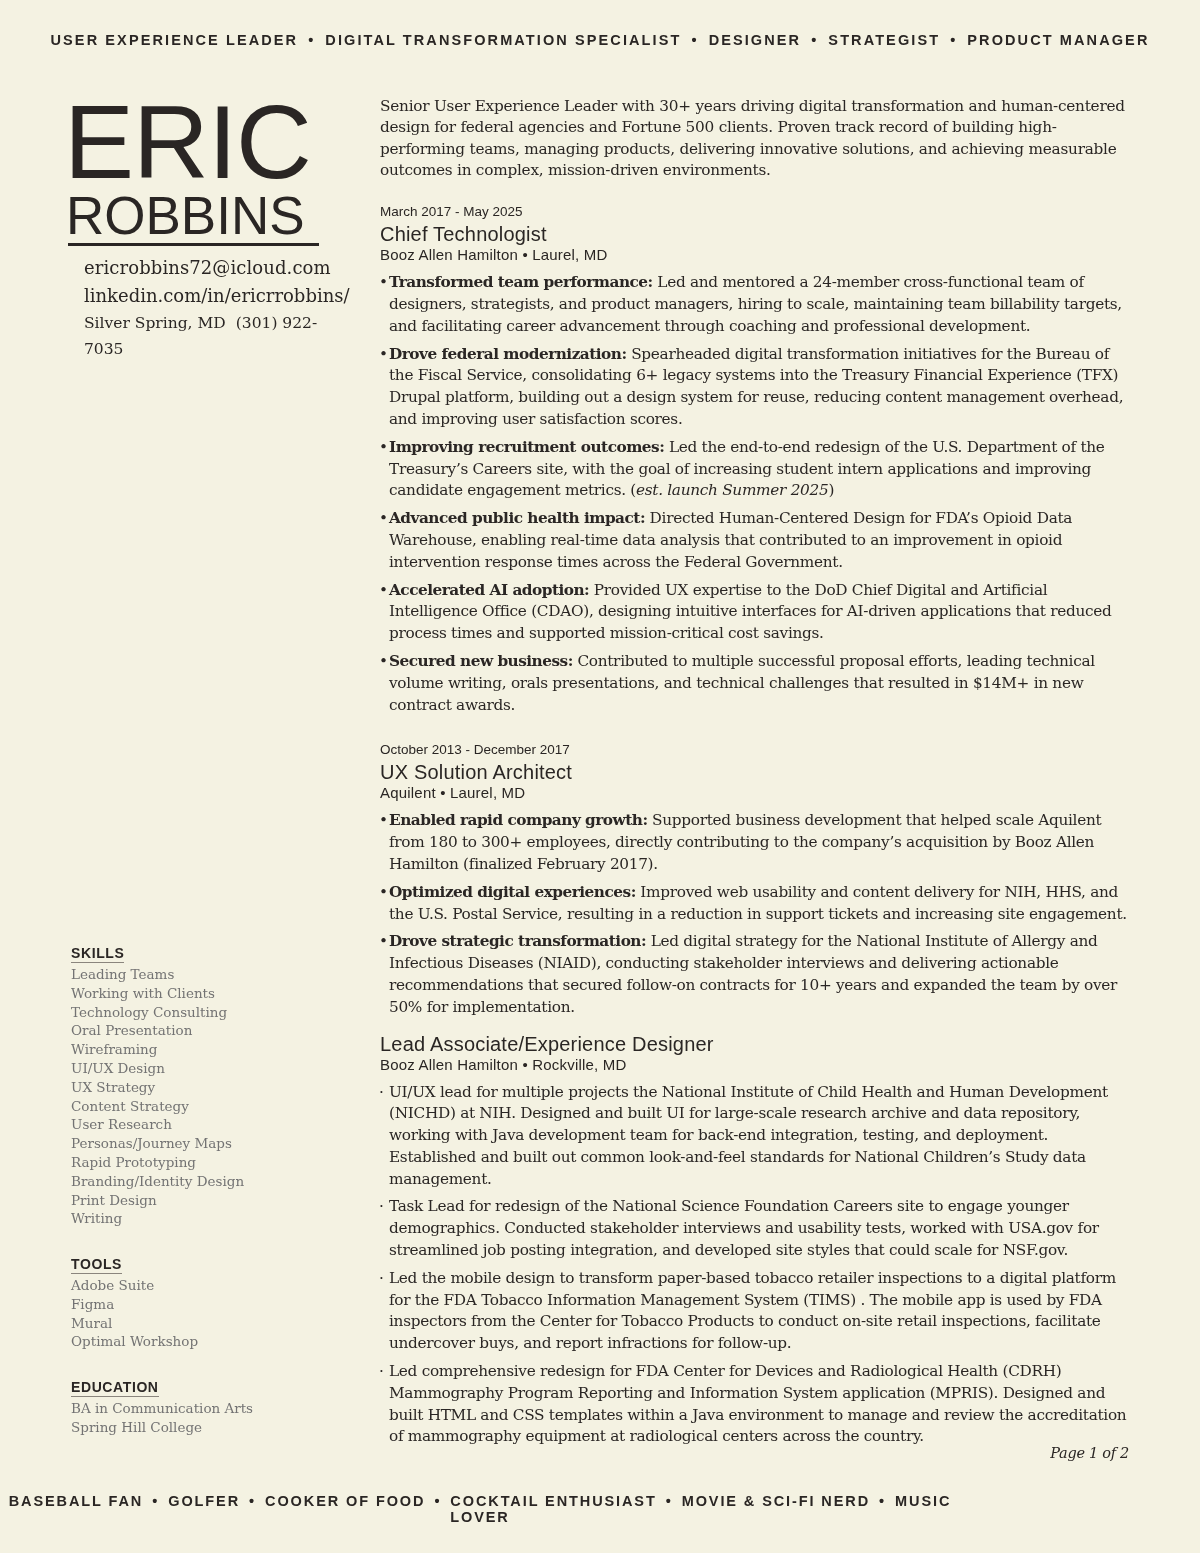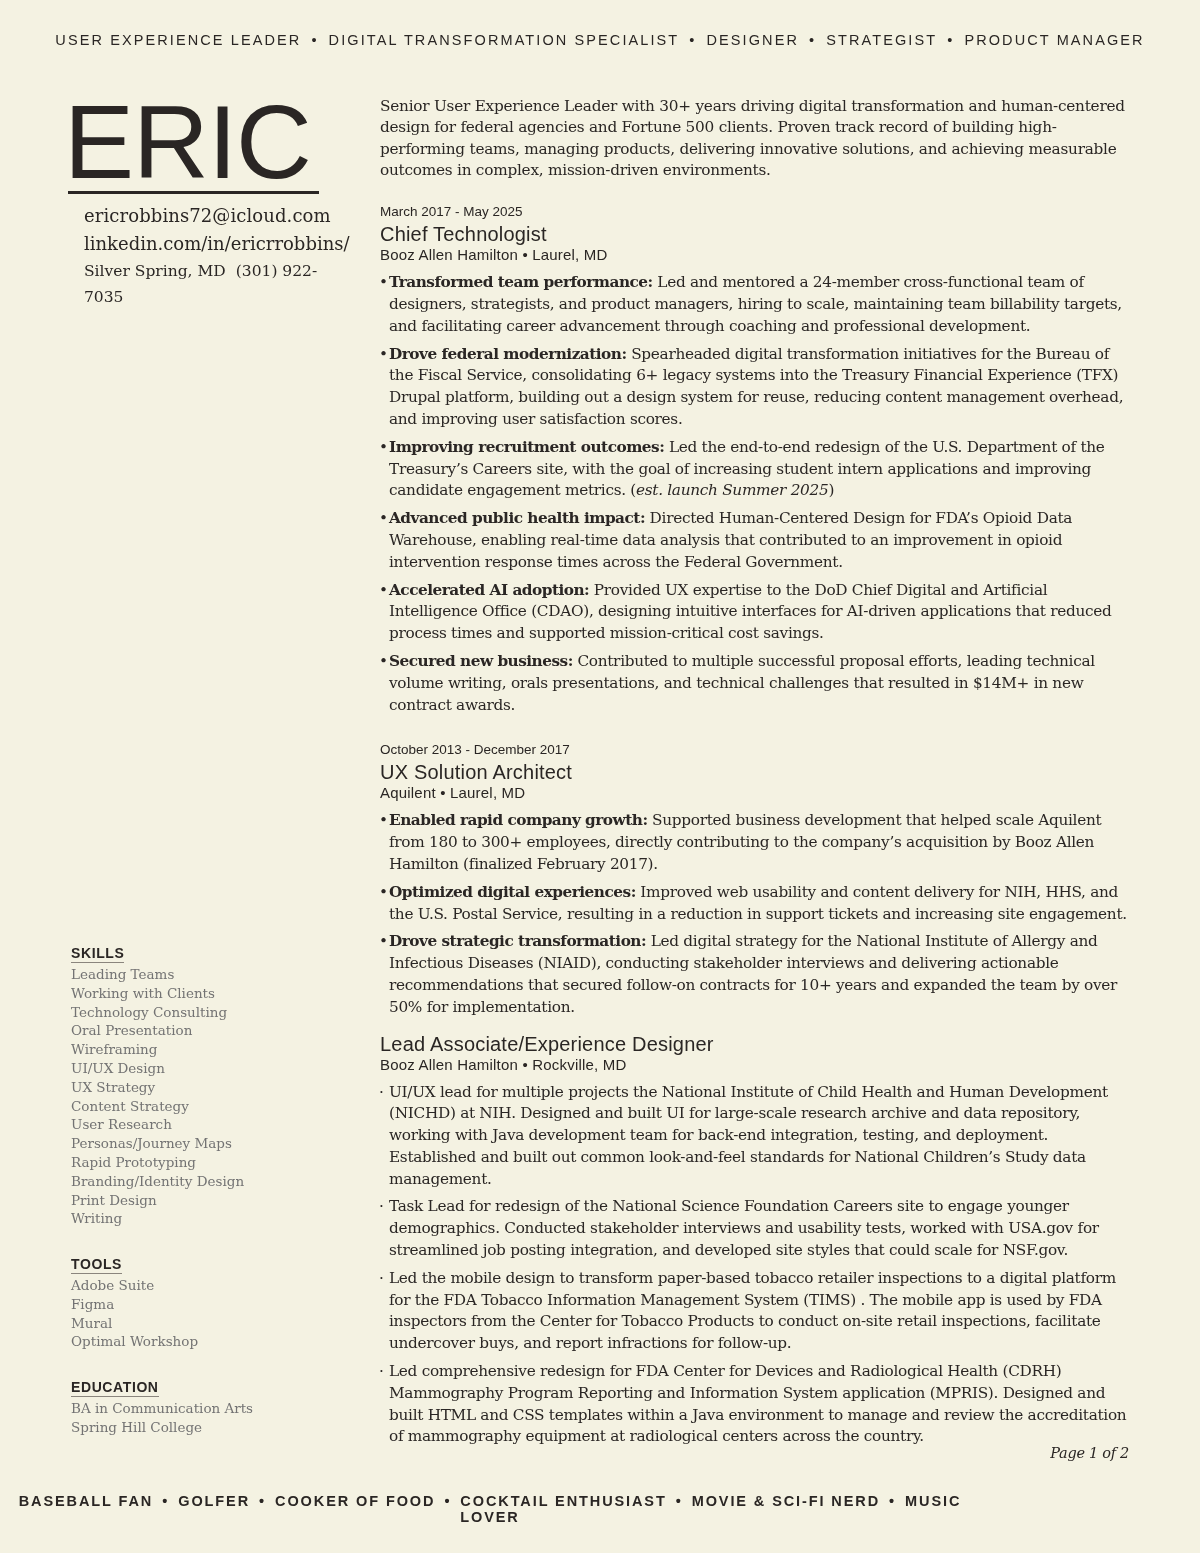--- a/index.html
+++ b/index.html
@@ -3,28 +3,28 @@
 <meta charset="utf-8">
 <style>
   html, body { margin: 0; padding: 0; }
   body {
     width: 1200px; height: 1553px; background: #f4f2e2; color: #2a2624;
     position: relative; overflow: hidden;
     font-family: "DejaVu Serif", serif;
   }
   .tagline {
     position: absolute; top: 32px; left: 0; width: 1200px; text-align: center;
-    font-family: "Liberation Sans", sans-serif; font-weight: normal;
+    font-family: "Liberation Sans", sans-serif; font-weight: bold;
     font-size: 14.5px; letter-spacing: 2.1px; color: #2a2624;
   }
   .tagline .sep { margin: 0 10px; }
   .footer {
     position: absolute; top: 1493px; left: 0; width: 960px; text-align: center;
     font-family: "Liberation Sans", sans-serif; font-weight: bold;
-    font-size: 14.5px; letter-spacing: 1.9px; color: #2a2624; padding-left: 10px;
+    font-size: 14.5px; letter-spacing: 1.9px; color: #2a2624;
   }
   .footer .sep { margin: 0 9px; }
 
   .name-block { position: absolute; left: 68px; top: 96px; width: 252px; }
   .first-name {
     font-family: "Liberation Sans", sans-serif; font-weight: 300;
     font-size: 103px; line-height: 94px; letter-spacing: -1px;
     color: #2a2624; margin-left: -4px;
     -webkit-text-stroke: 0px;
     transform: scaleX(1.02); transform-origin: left;
@@ -72,20 +72,21 @@
 </style>
 </head>
 <body>
 
 <div class="tagline">
   <span>USER EXPERIENCE LEADER</span><span class="sep">•</span><span>DIGITAL TRANSFORMATION SPECIALIST</span><span class="sep">•</span><span>DESIGNER</span><span class="sep">•</span><span>STRATEGIST</span><span class="sep">•</span><span>PRODUCT MANAGER</span>
 </div>
 
 <div class="name-block">
   <div class="first-name">ERIC</div>
+  <div class="last-name">ROBBINS</div>
   <div class="name-rule"></div>
   <div class="contact">
     <div class="email">ericrobbins72@icloud.com</div>
     <div class="linkedin">linkedin.com/in/ericrrobbins/</div>
     <div class="addr">
       <span>Silver Spring, MD</span><span class="phone">(301) 922-7035</span>
     </div>
   </div>
 </div>
 

